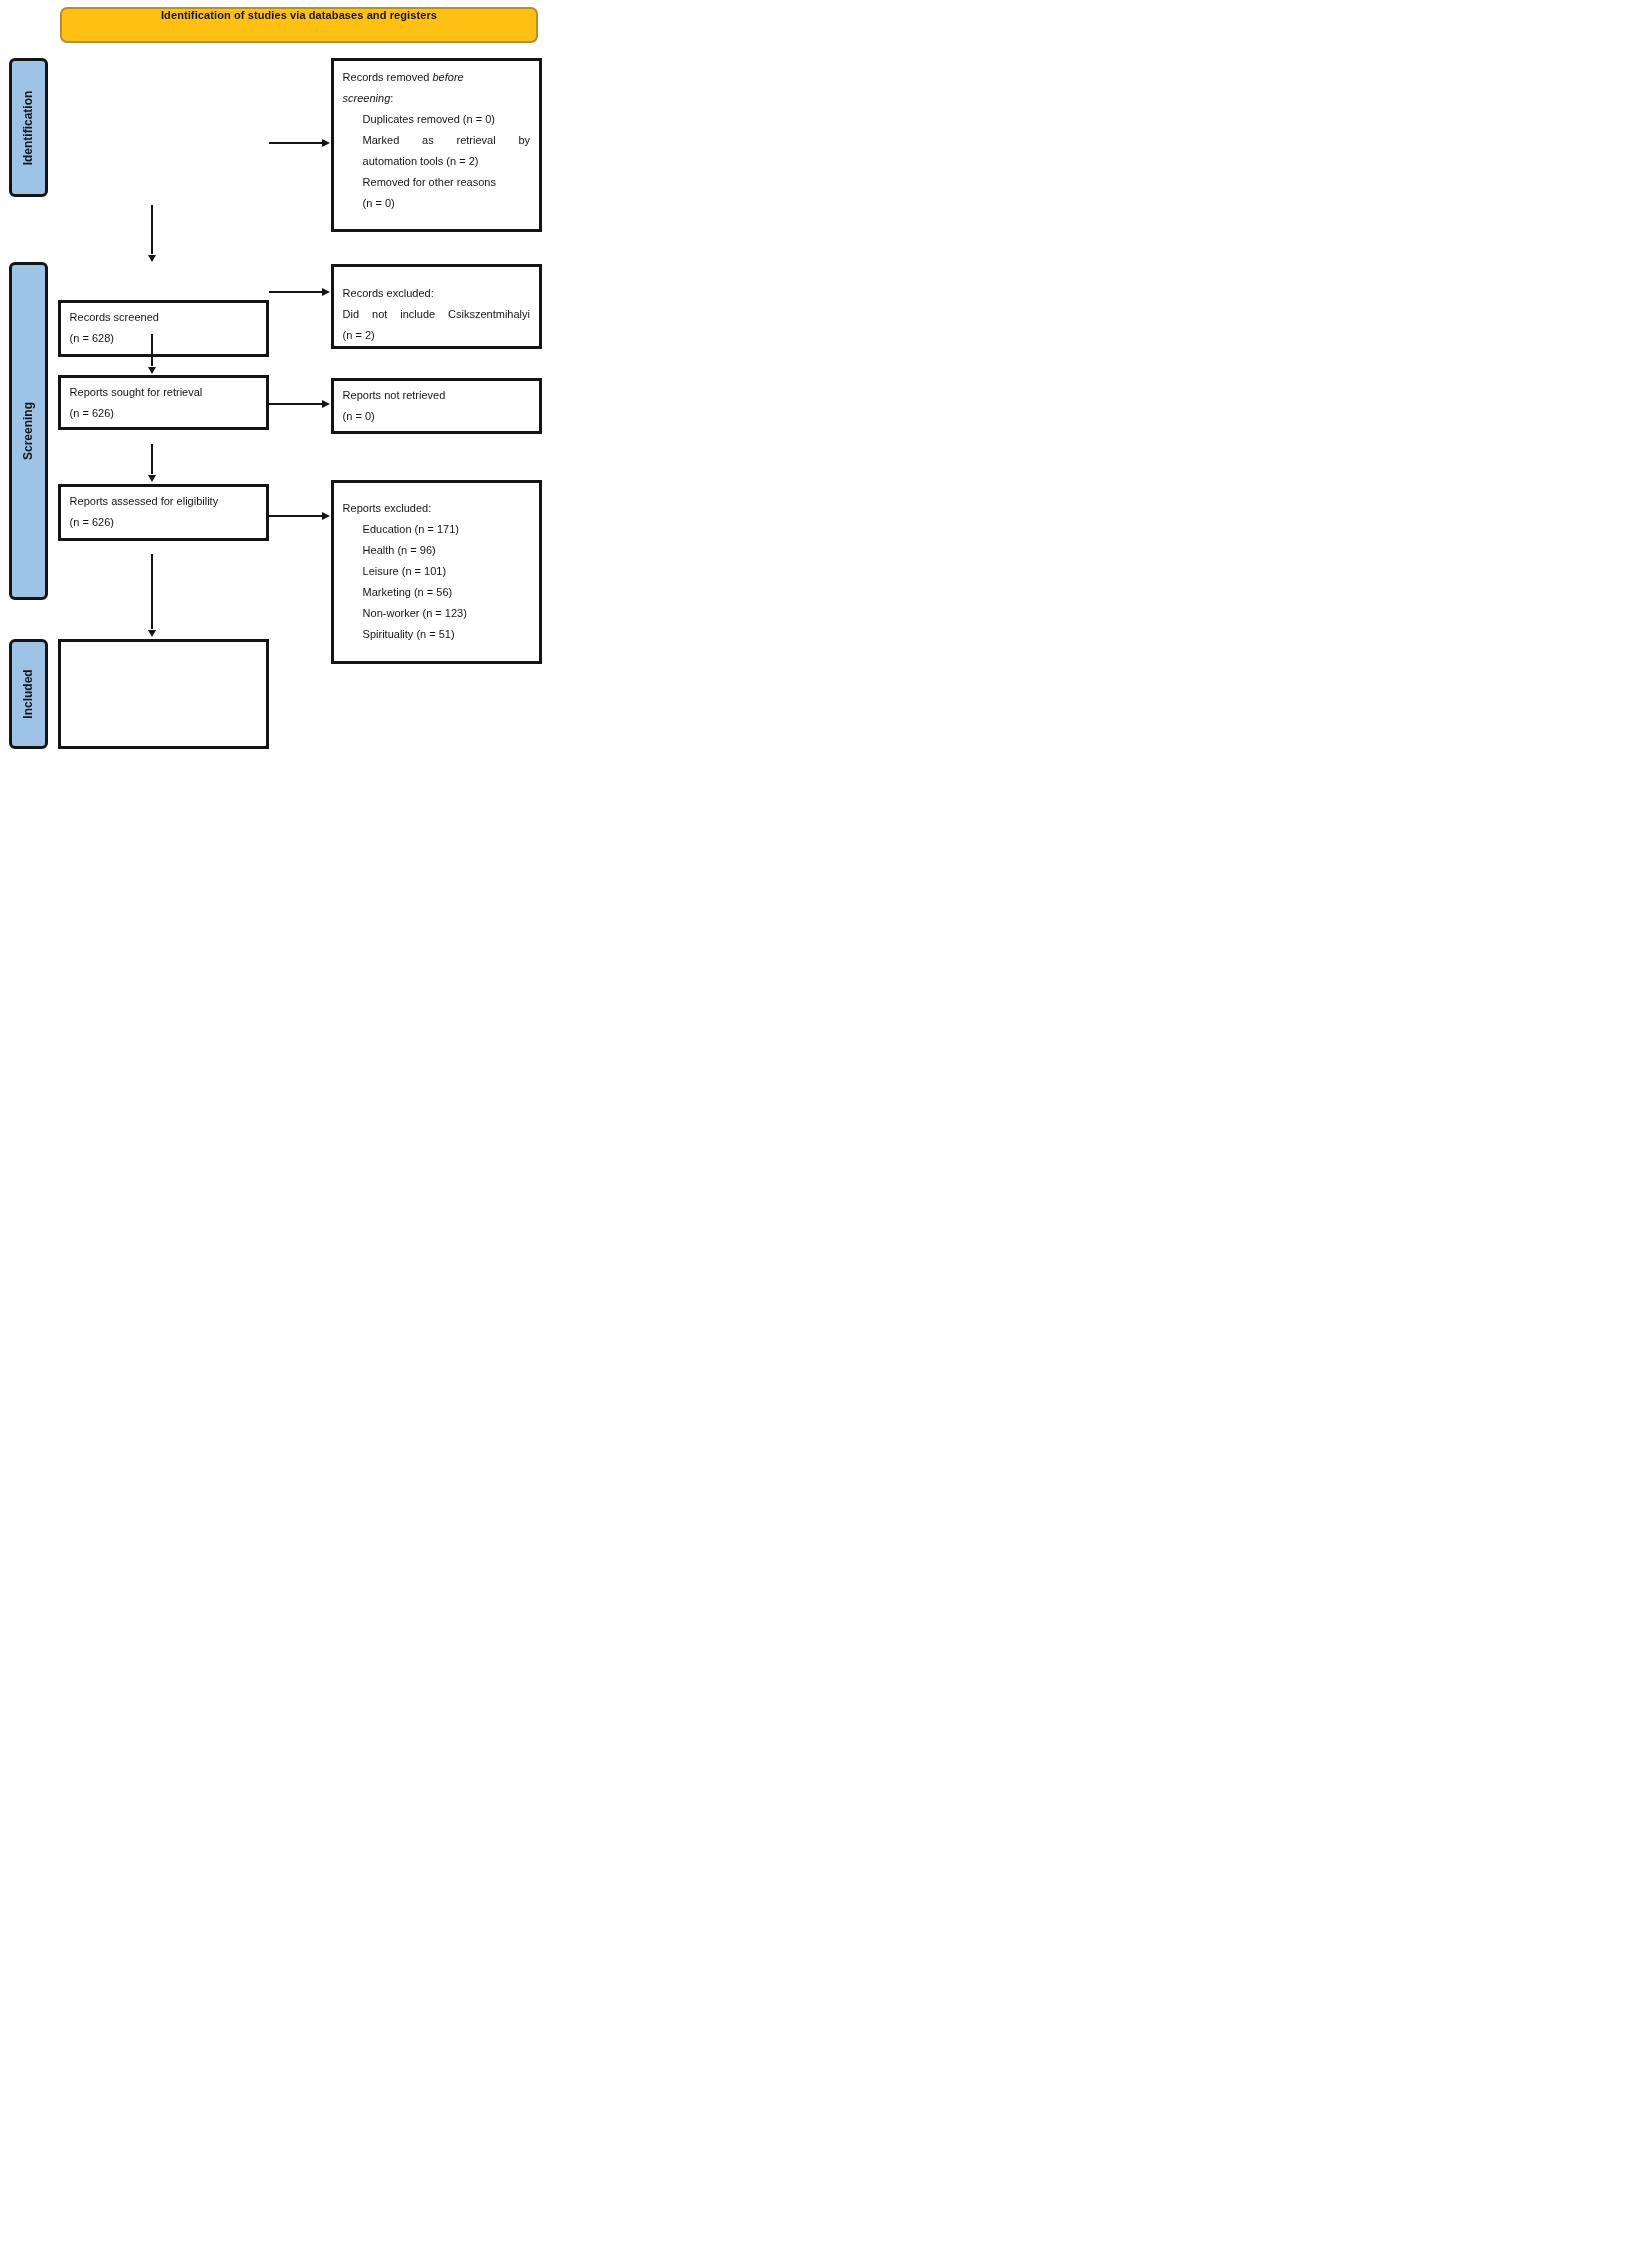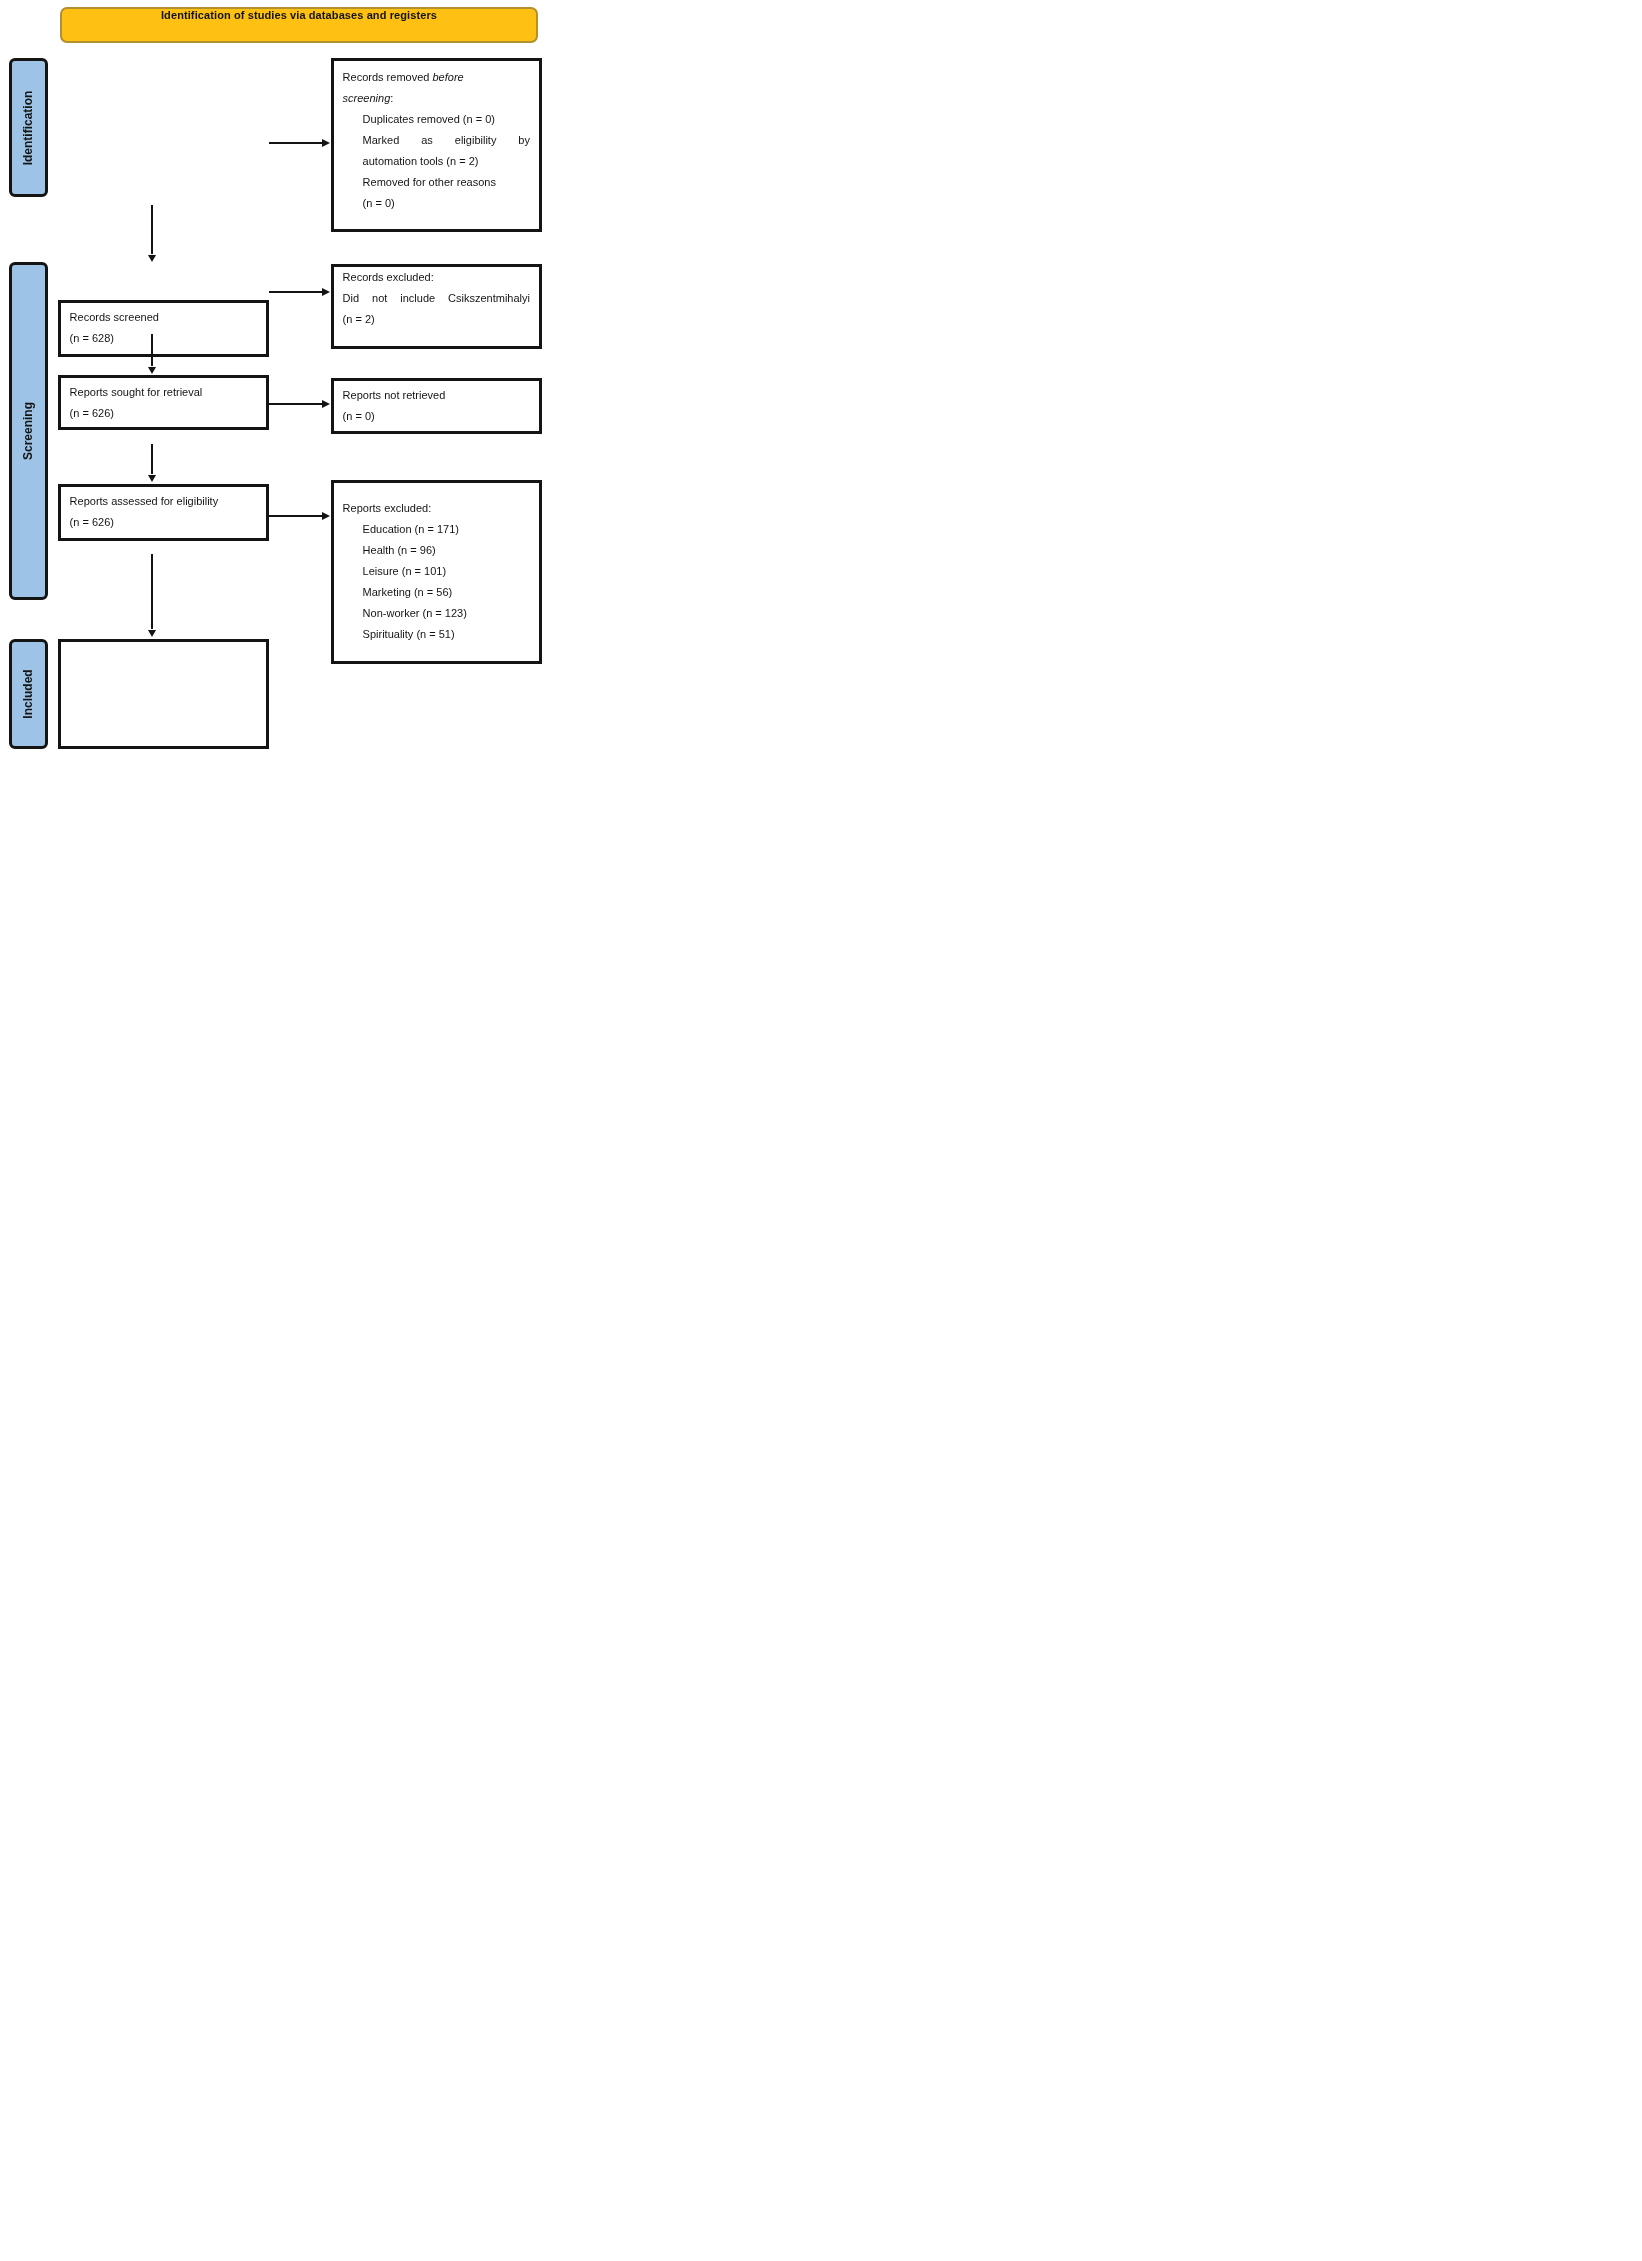--- a/index.html
+++ b/index.html
@@ -56,21 +56,21 @@
 
   
   #box-records-identified {left:58px;top:58px;width:211px;height:139px;padding-top:32px;}
   #box-records-screened   {left:58px;top:264px;width:211px;height:57px;padding-top:4px;margin-top:36px;}
   #box-reports-sought     {left:58px;top:375px;width:211px;height:55px;padding-top:4px;}
   #box-reports-assessed   {left:58px;top:484px;width:211px;height:57px;padding-top:4px;}
   #box-studies-included   {left:58px;top:639px;width:211px;height:110px;padding-top:9.6px;}
 
   
   #box-records-removed      {left:331px;top:58px;width:211px;height:174px;padding-top:6px;}
-  #box-records-excluded     {left:331px;top:264px;width:211px;height:85px;padding-top:0;}
+  #box-records-excluded     {left:331px;top:264px;width:211px;height:85px;padding-top:16px;}
   #box-reports-not-retrieved{left:331px;top:378px;width:211px;height:56px;padding-top:4px;}
   #box-reports-excluded     {left:331px;top:480px;width:211px;height:184px;padding-top:14.6px;}
 
   
   .harrow{position:absolute;height:1.5px;background:var(--ink);}
   .harrow::after{
     content:"";position:absolute;right:-8px;top:-3.5px;
     border-left:8px solid var(--ink);
     border-top:4px solid transparent;border-bottom:4px solid transparent;
   }
@@ -109,21 +109,21 @@
     <span class="stage-label">Included</span>
   </div>
 
   <div class="fbox" id="box-records-removed">
       <div class="line"><span>Records removed </span><span class="it">before</span></div>
       <div class="line"><span class="it">screening</span><span>:</span></div>
       <div class="line ind"><span>Duplicates removed (n = 0)</span></div>
       <div class="line ind just">
         <span>Marked</span>
         <span>as</span>
-        <span>eligibility</span>
+        <span>retrieval</span>
         <span>by</span>
       </div>
       <div class="line ind"><span>automation tools (n = 2)</span></div>
       <div class="line ind"><span>Removed for other reasons</span></div>
       <div class="line ind"><span>(n = 0)</span></div>
     </div>
   <div class="fbox" id="box-records-screened">
       <div class="line"><span>Records screened</span></div>
       <div class="line"><span>(n = 628)</span></div>
     </div>

